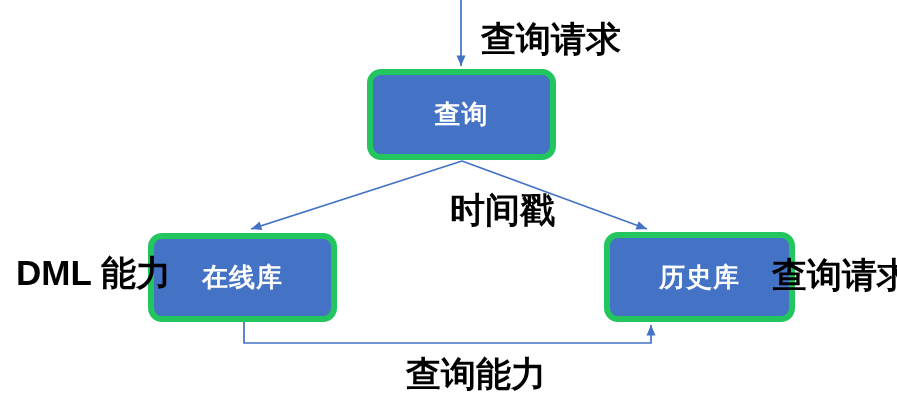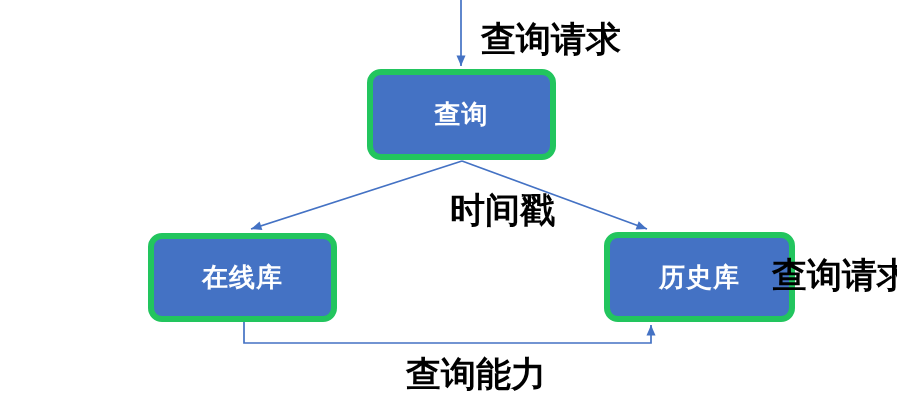--- a/index.html
+++ b/index.html
@@ -80,18 +80,19 @@
   </div>
 
   <div class="node node-history">
     <span>历史库</span>
   </div>
 
   <div class="lbl lbl-query-request">查询请求</div>
 
   <div class="lbl lbl-timestamp">时间戳</div>
 
+  <div class="lbl lbl-dml">DML 能力</div>
 
   <div class="lbl lbl-query-cap">查询请求</div>
 
   <div class="lbl lbl-migration">查询能力</div>
 
 </div>
 
 </body></html>

